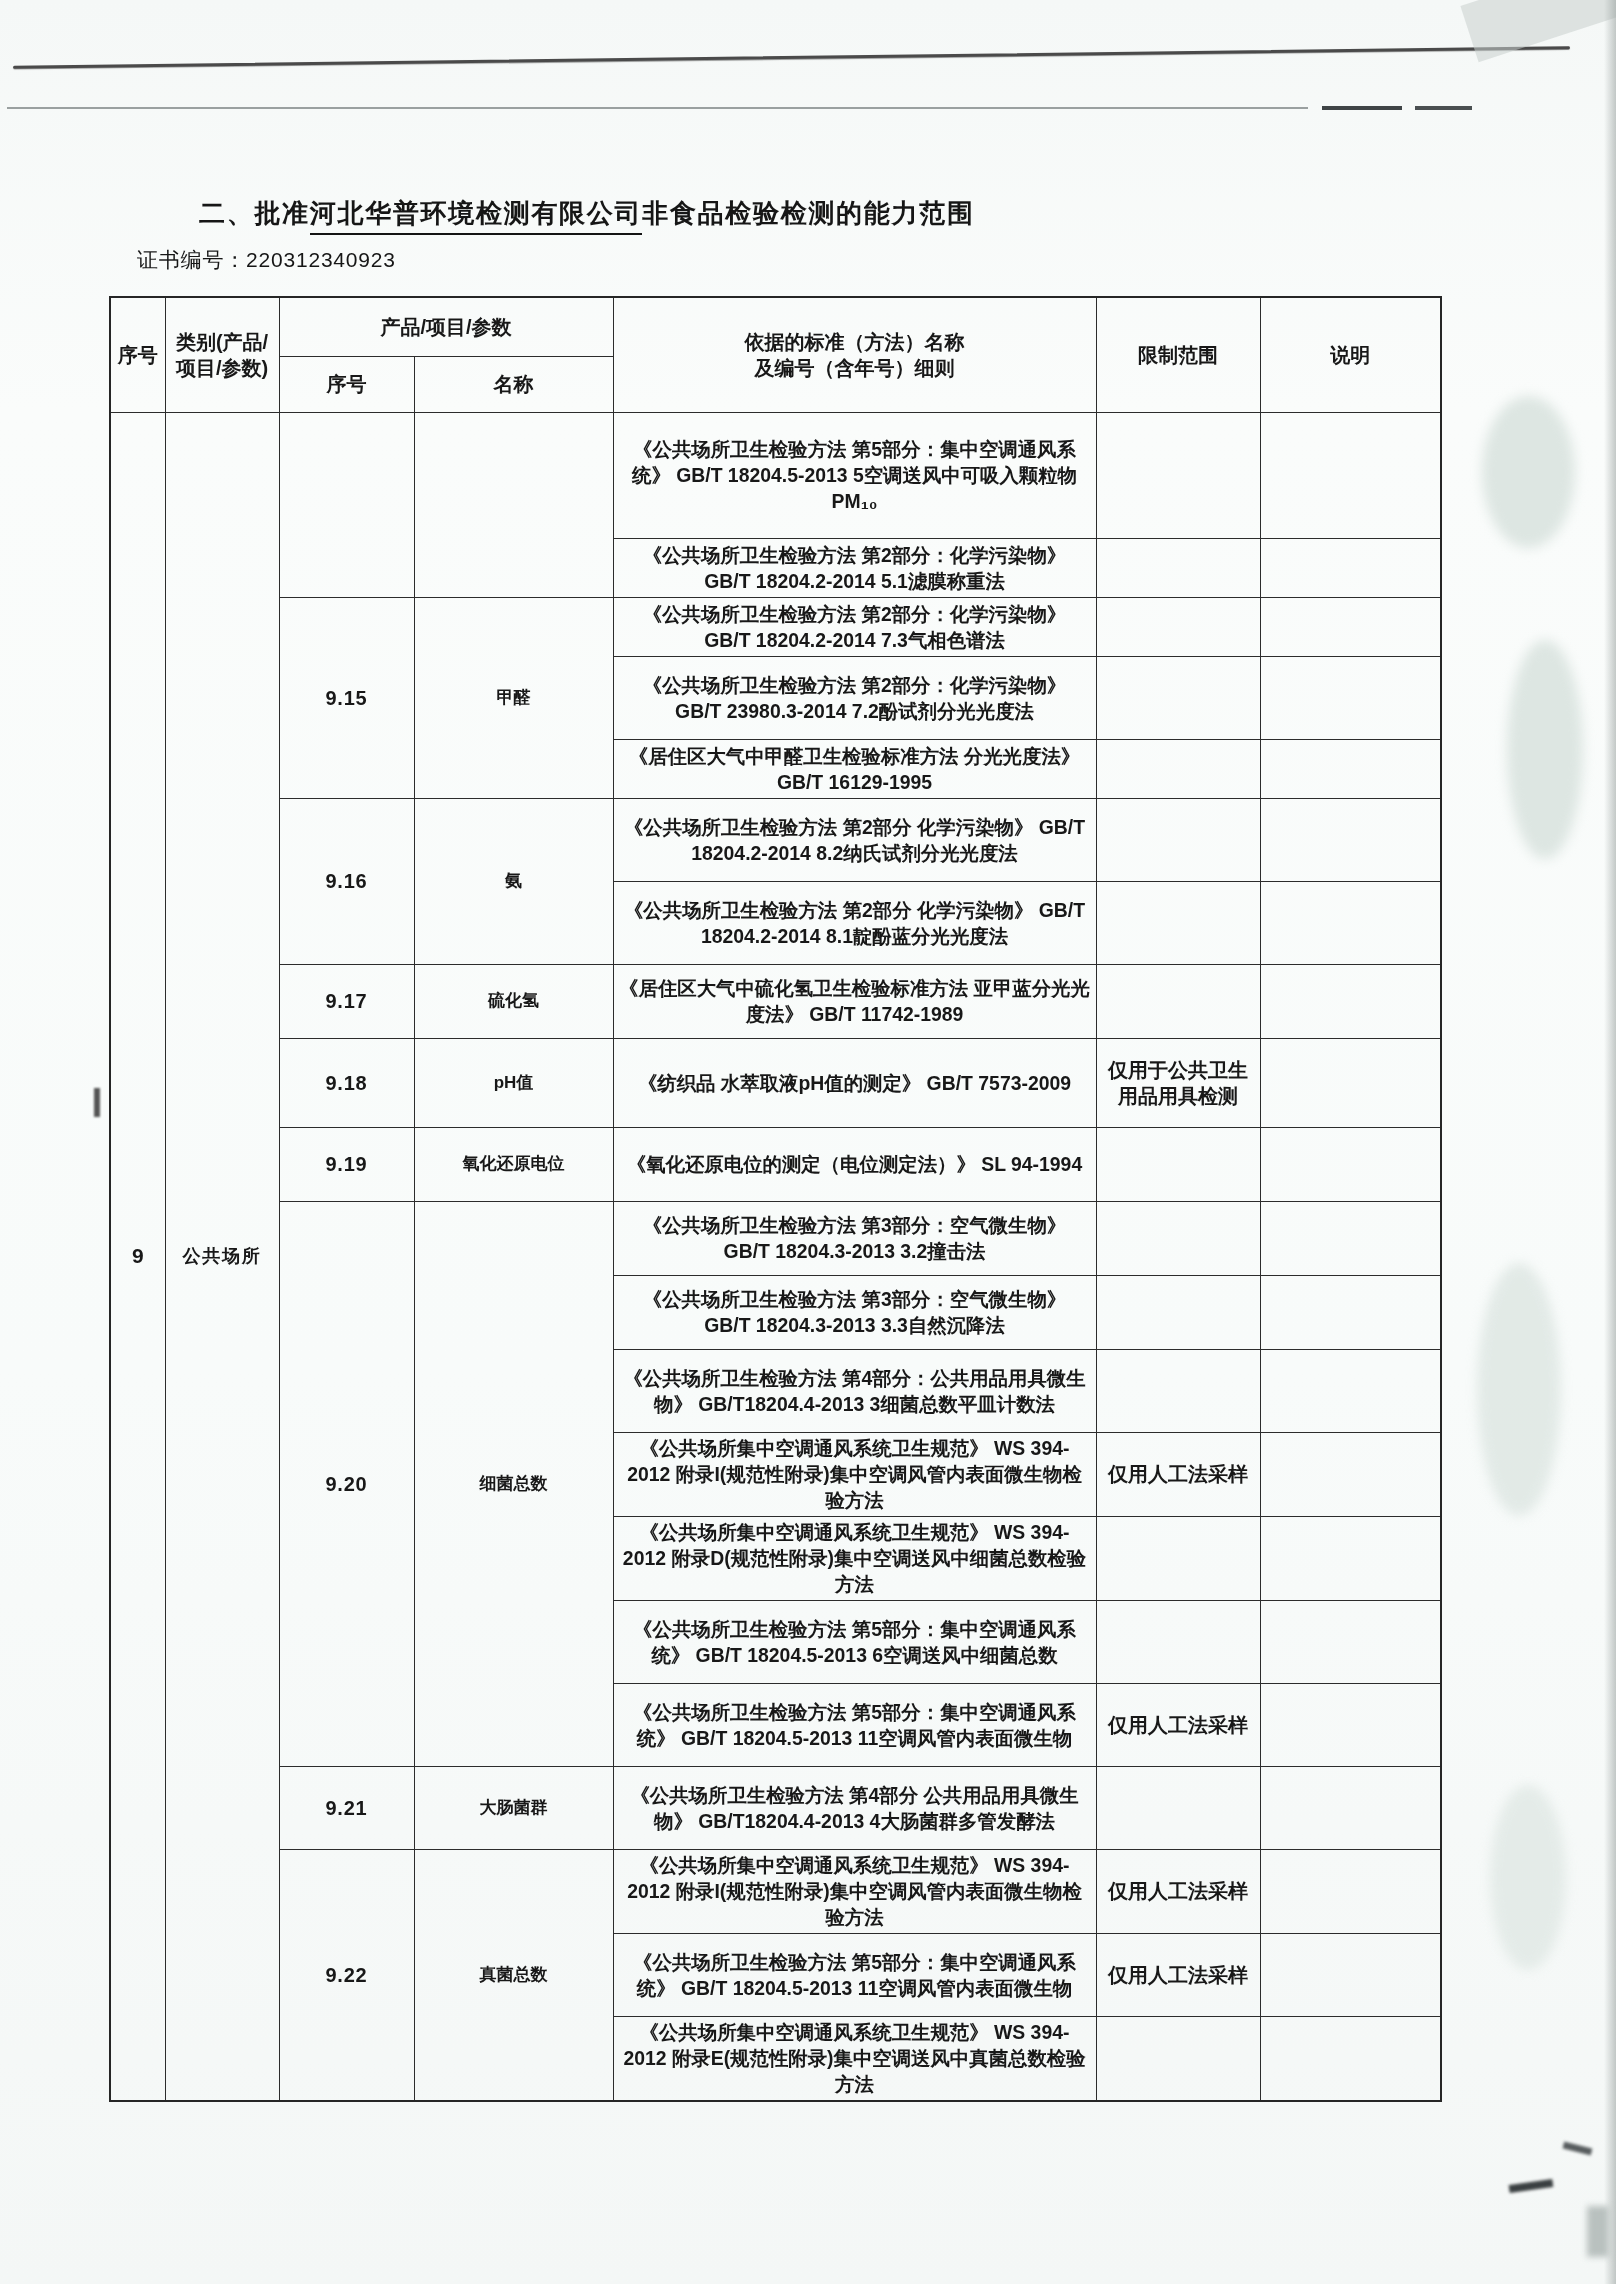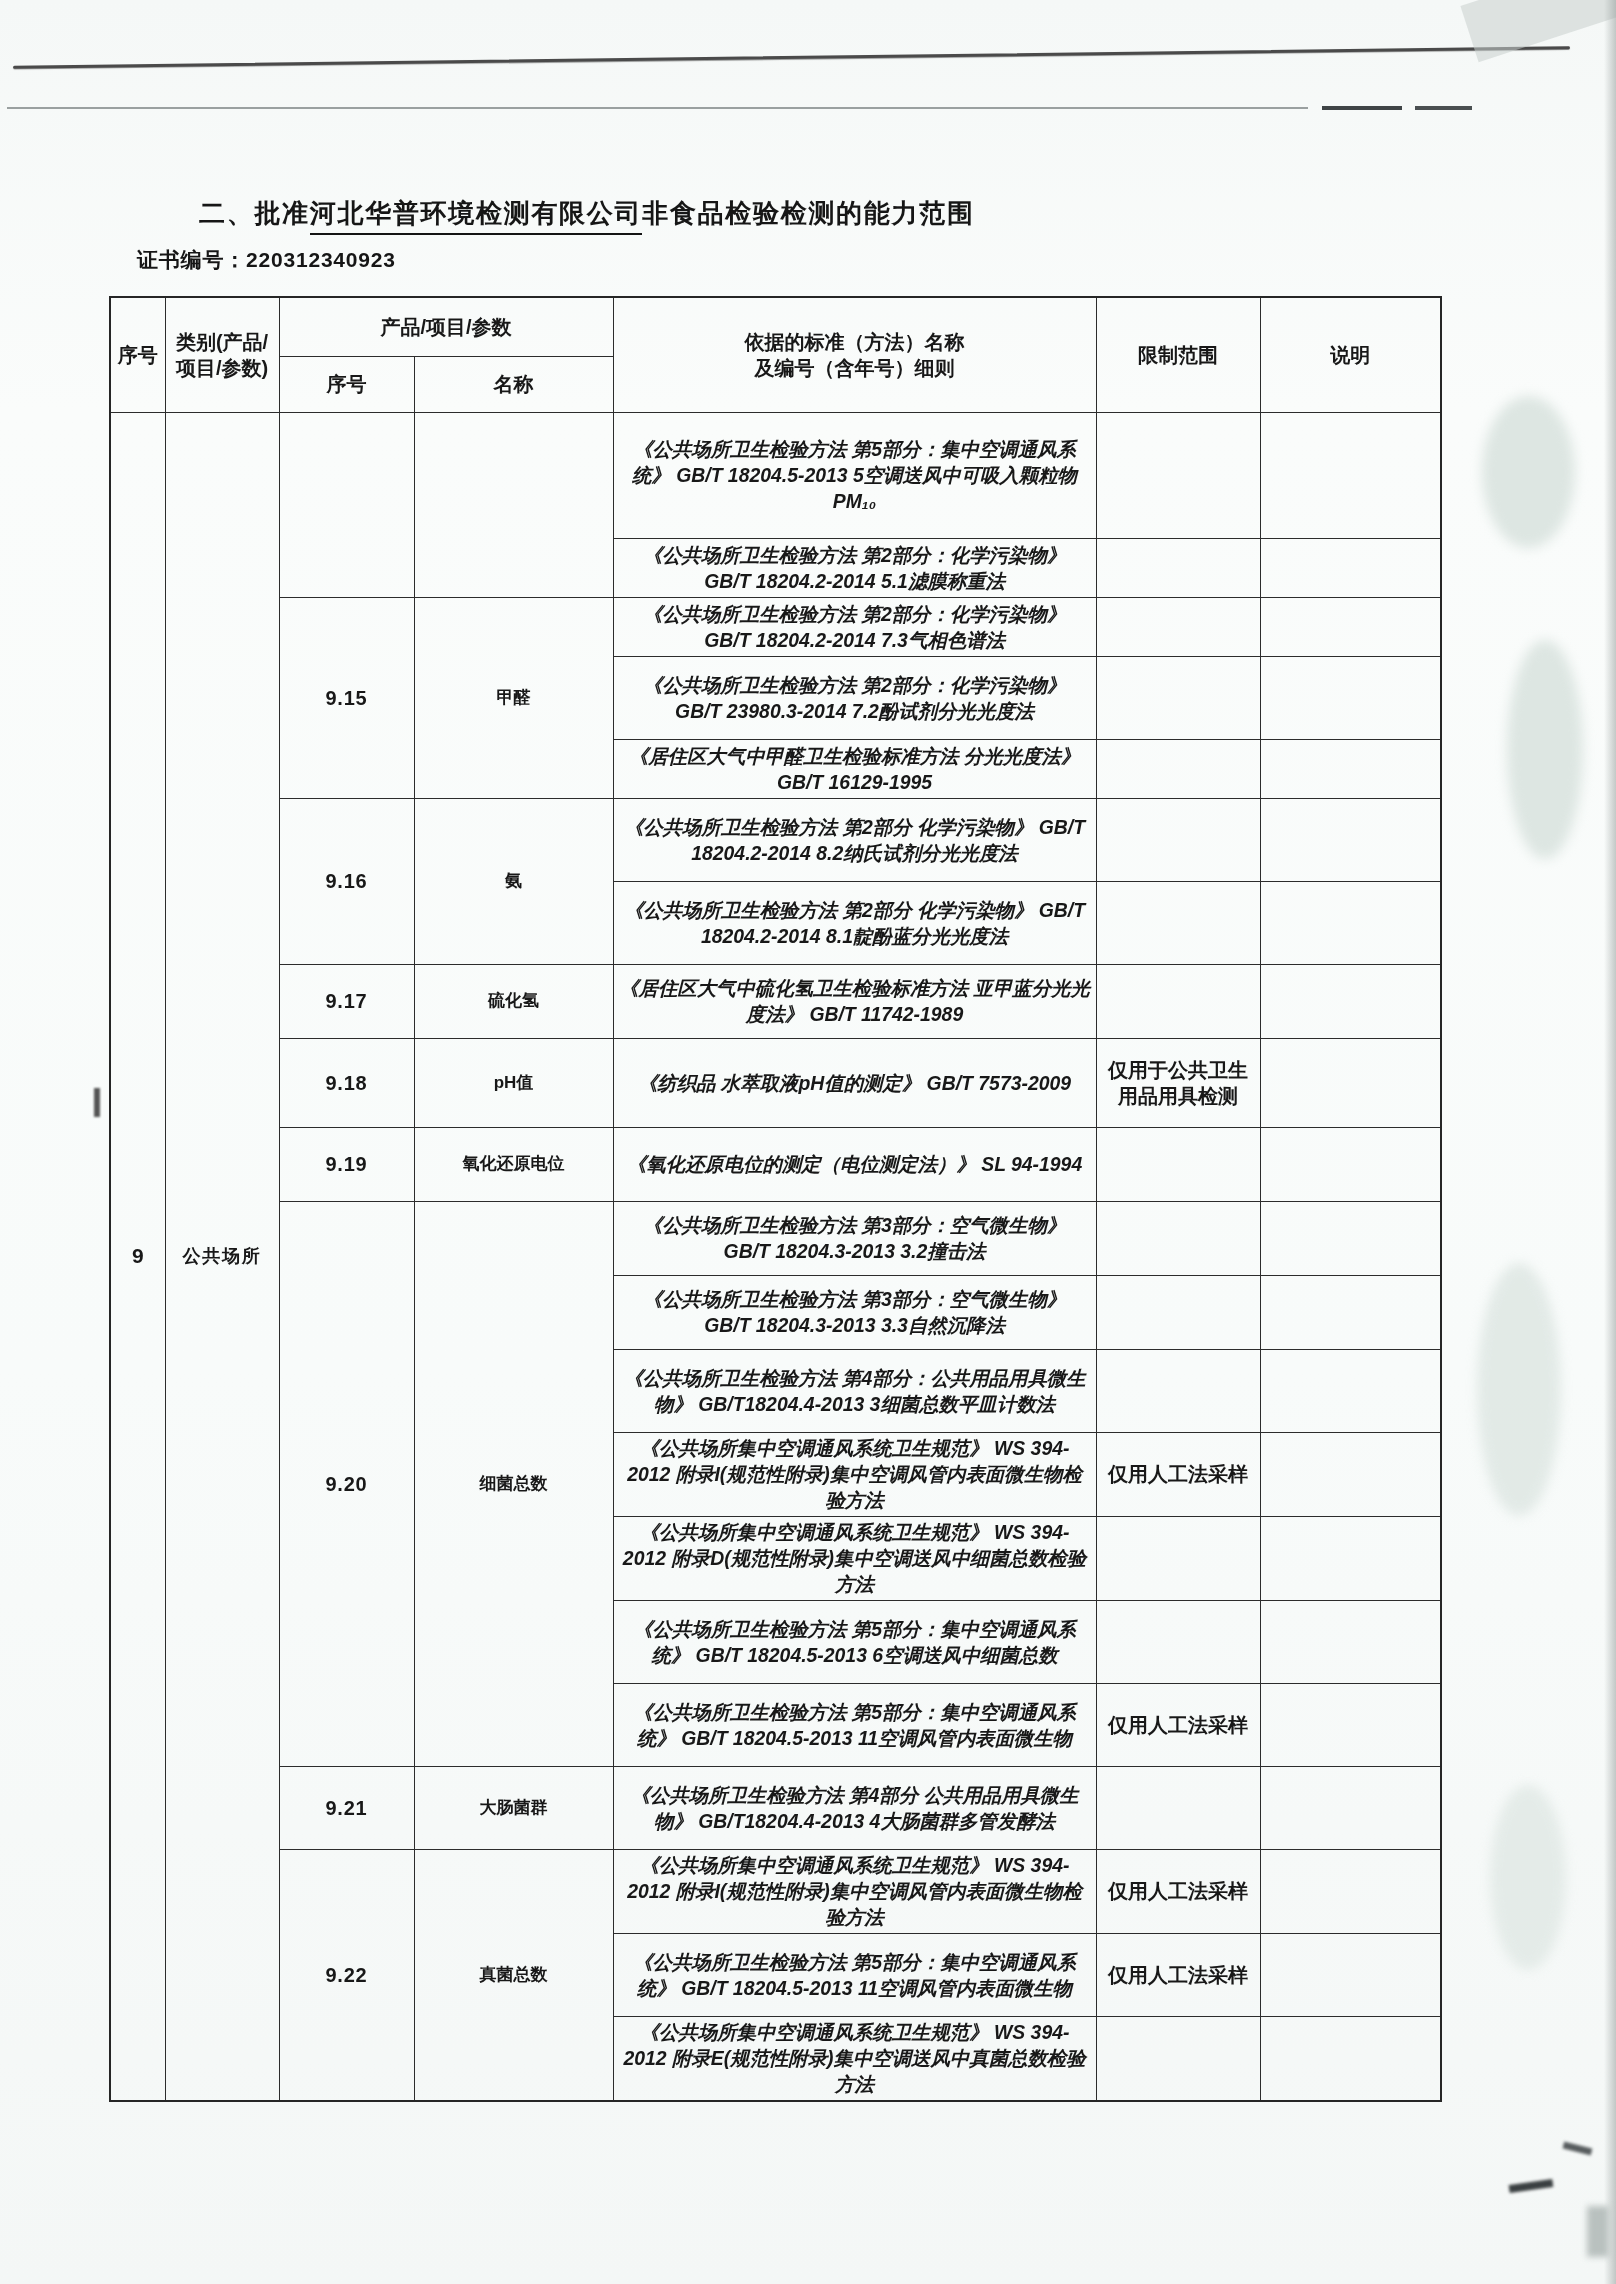--- a/index.html
+++ b/index.html
@@ -25,31 +25,31 @@
   .s3{left:1477px;top:1263px;width:84px;height:253px;opacity:.8;}
   .s4{left:1490px;top:1785px;width:76px;height:185px;opacity:.7;}
   .mark-bl{position:absolute;left:94px;top:1088px;width:5.9px;height:29px;background:#555;filter:blur(0.8px);}
   .mark-br1{position:absolute;left:1509px;top:2182px;width:44px;height:8.4px;background:#3a3f41;filter:blur(1.7px);transform:rotate(-8deg);}
   .mark-br2{position:absolute;left:1563px;top:2145px;width:29px;height:6.7px;background:#575c5e;filter:blur(1.7px);transform:rotate(14deg);}
   .mark-br3{position:absolute;left:1587px;top:2206px;width:22px;height:51px;background:#b9c1bf;filter:blur(3.4px);}
   
   .doc{position:absolute;left:0;top:0;width:1616px;}
   .title{margin:196px 0 0 199px;font-size:26px;font-weight:bold;letter-spacing:1.7px;white-space:nowrap;}
   .title .company{border-bottom:2.5px solid #141414;padding-bottom:5px;}
-  .meta{margin:15px 0 0 137px;font-size:21px;font-weight:bold;letter-spacing:0.8px;}
+  .meta{margin:15px 0 0 137px;font-size:21px;font-weight:normal;letter-spacing:0.8px;}
   .meta2{margin:20px 0 0 137px;font-size:21px;font-weight:bold;letter-spacing:0.8px;position:relative;width:1398px;}
   .pageinfo{position:absolute;right:0;top:1.7px;font-size:19.4px;font-weight:bold;letter-spacing:0.8px;}
   
   table.cap{border-collapse:collapse;table-layout:fixed;margin:22px 0 0 109px;width:1330px;
     border:2.5px solid #262626;}
   table.cap td,table.cap th{border:1.7px solid #2c2c2c;vertical-align:middle;text-align:center;
     padding:2.5px 5px;font-weight:bold;color:#181818;}
   th{font-size:20px;line-height:26px;font-weight:bold;}
   td{font-size:19.4px;line-height:26px;}
-  td.std{padding:2.5px 8.4px;font-style:italic;}
+  td.std{padding:2.5px 8.4px;}
   td.limit{padding:2.5px 16px;font-size:20px;}
   td.itemname{font-size:17px;}
   td.itemno{font-size:20px;letter-spacing:0.8px;}
   td.seq{font-size:21px;}
   td.cat{font-size:18px;letter-spacing:1.7px;}
   tr.hh1{height:59px;} tr.hh2{height:56px;}
   tr.h-a{height:126px;}
   tr.h-2{height:59px;}
   tr.h-2b{height:74px;}
   tr.h-3{height:83px;}

